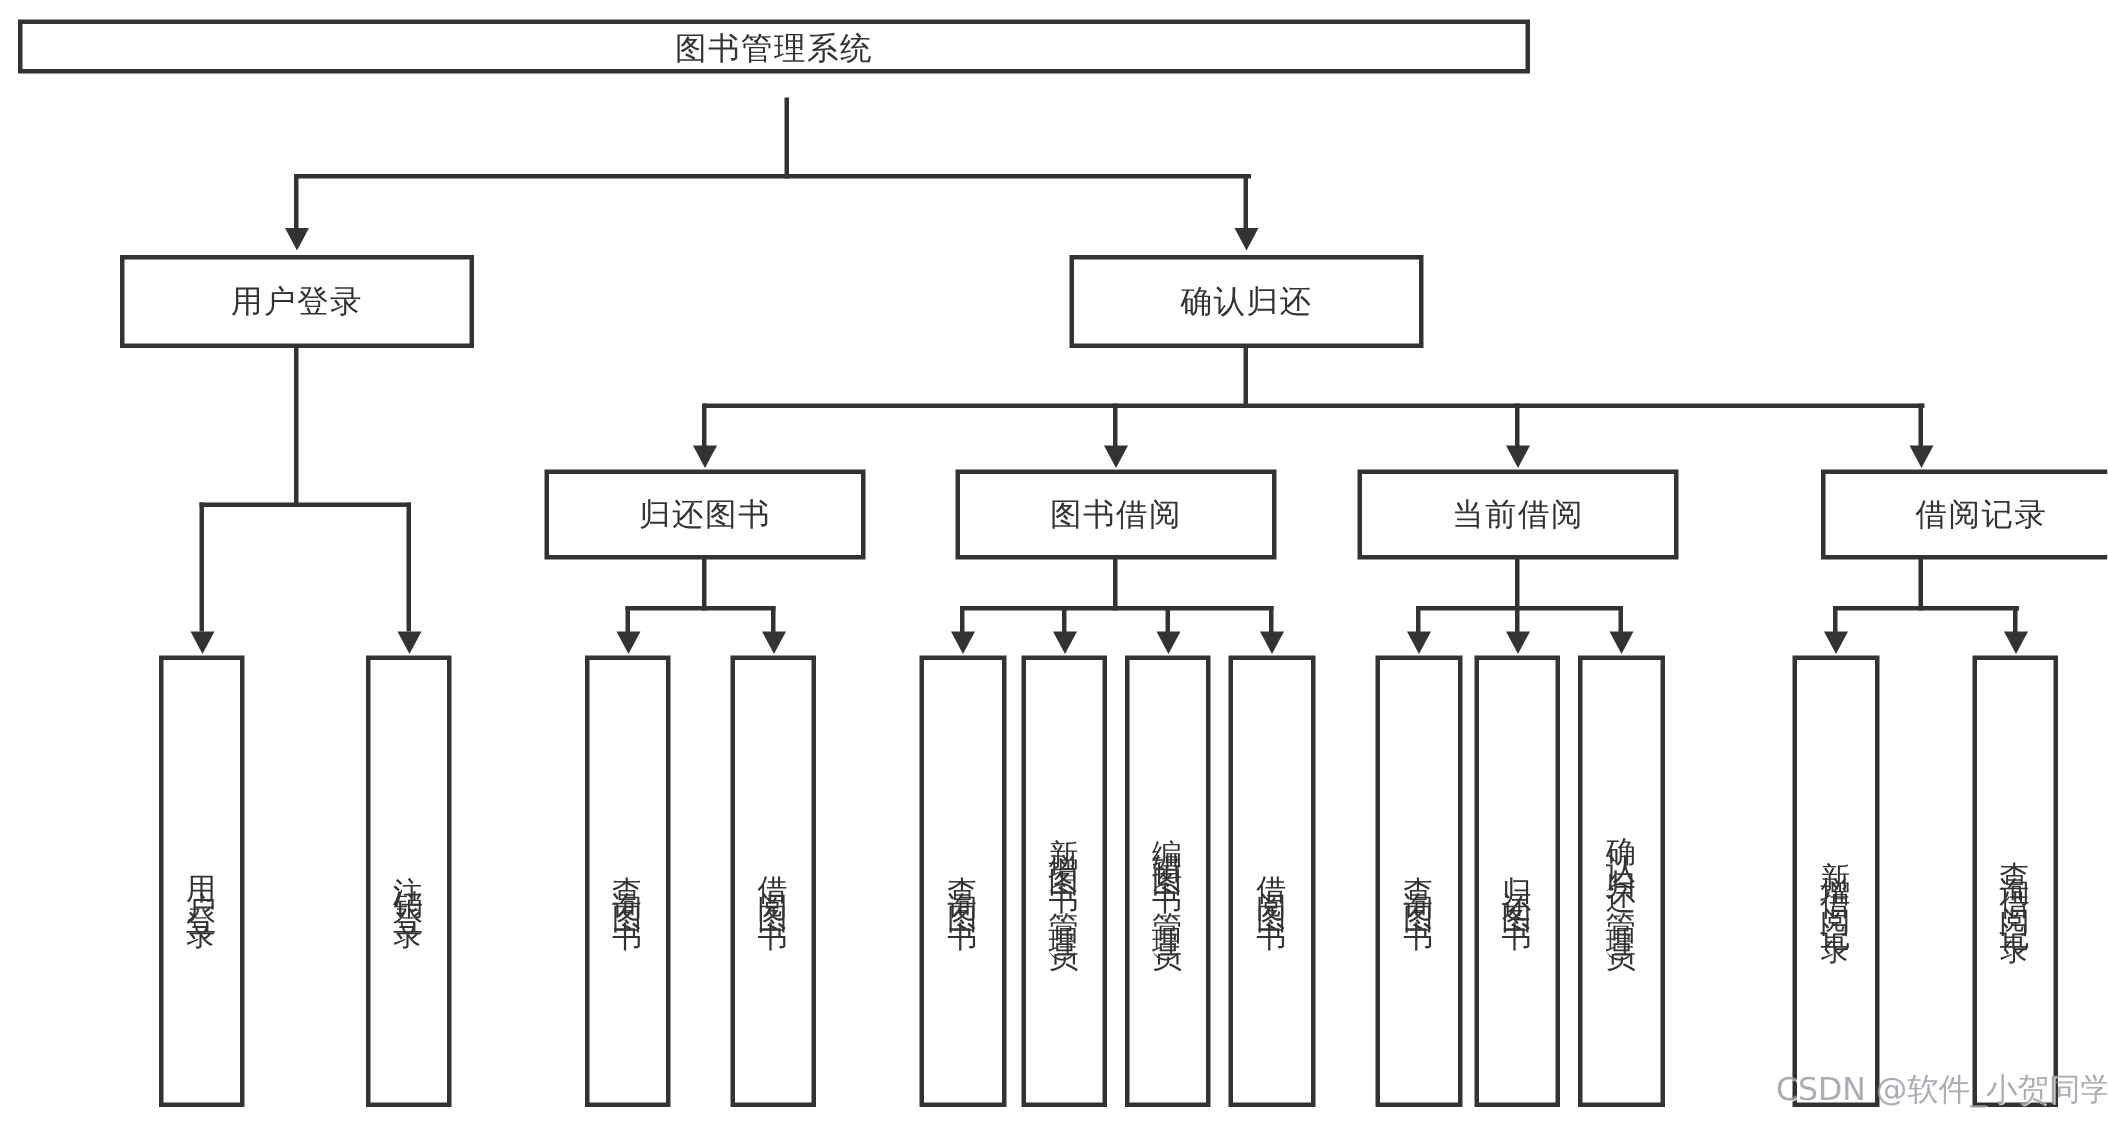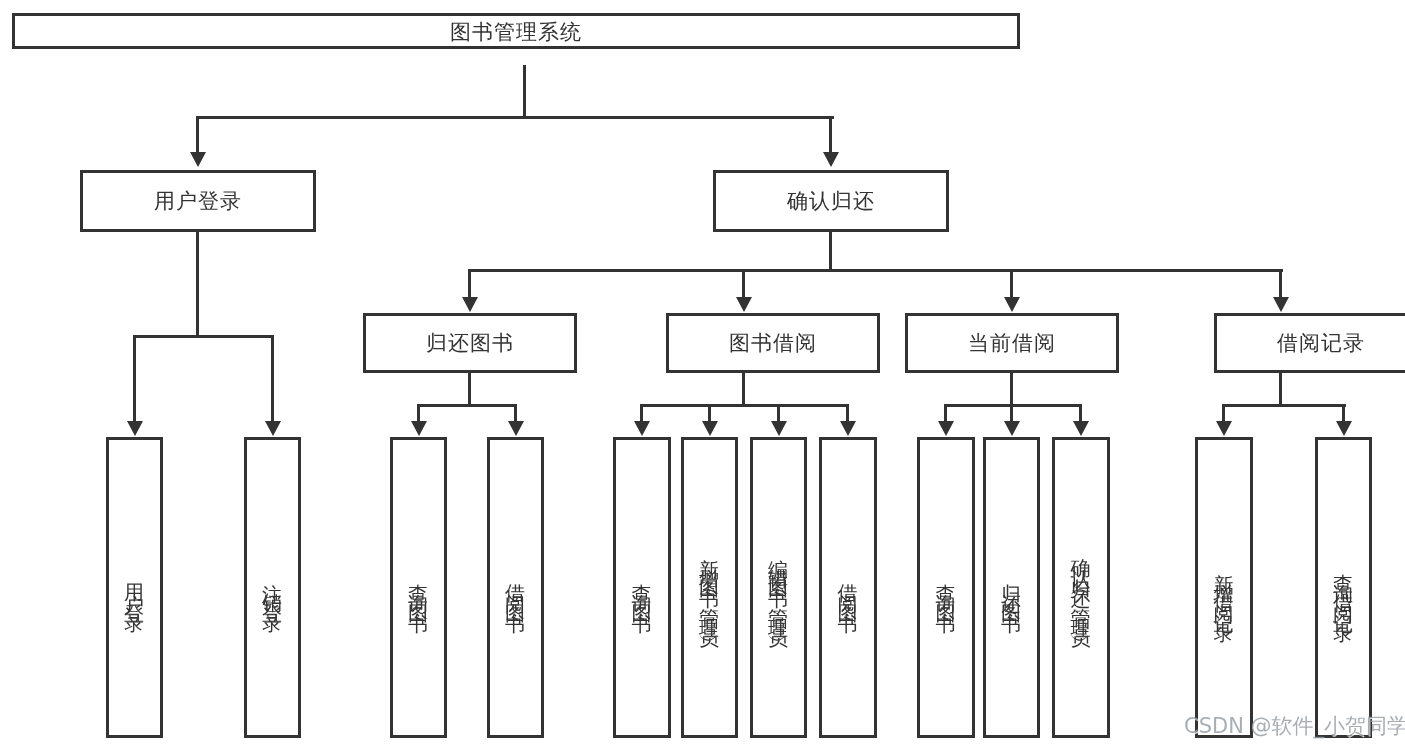--- a/index.html
+++ b/index.html
@@ -67,21 +67,21 @@
   <div class="vl" style="left:742px;top:269px;height:30px;"></div>
   <div class="ah" style="left:736px;top:297px;"></div>
   <div class="vl" style="left:1010px;top:269px;height:30px;"></div>
   <div class="ah" style="left:1004px;top:297px;"></div>
   <div class="vl" style="left:1279px;top:269px;height:30px;"></div>
   <div class="ah" style="left:1273px;top:297px;"></div>
 
   <div class="node h" style="left:363px;top:313px;width:214px;height:60px;">
     <span>归还图书</span>
   </div>
-  <div class="node h" style="left:637px;top:313px;width:214px;height:60px;margin-left:29px;">
+  <div class="node h" style="left:637px;top:313px;width:214px;height:60px;">
     <span>图书借阅</span>
   </div>
   <div class="node h" style="left:905px;top:313px;width:214px;height:60px;">
     <span>当前借阅</span>
   </div>
   <div class="node h" style="left:1174px;top:313px;width:214px;height:60px;margin-left:40px;">
     <span>借阅记录</span>
   </div>
 
   <div class="vl" style="left:468px;top:371px;height:36px;"></div>

